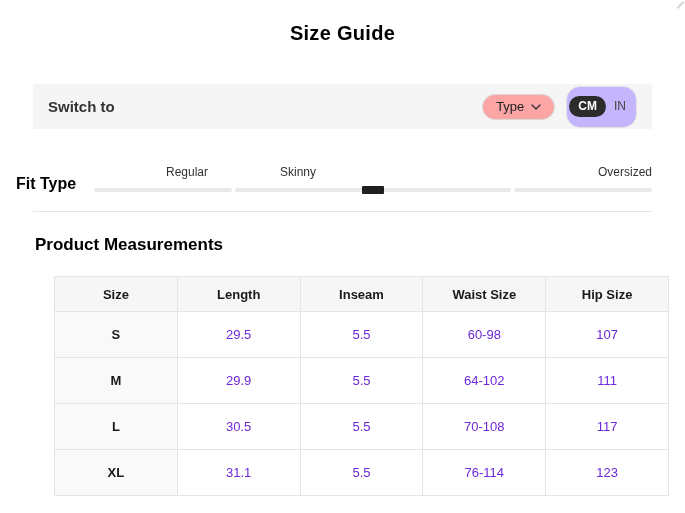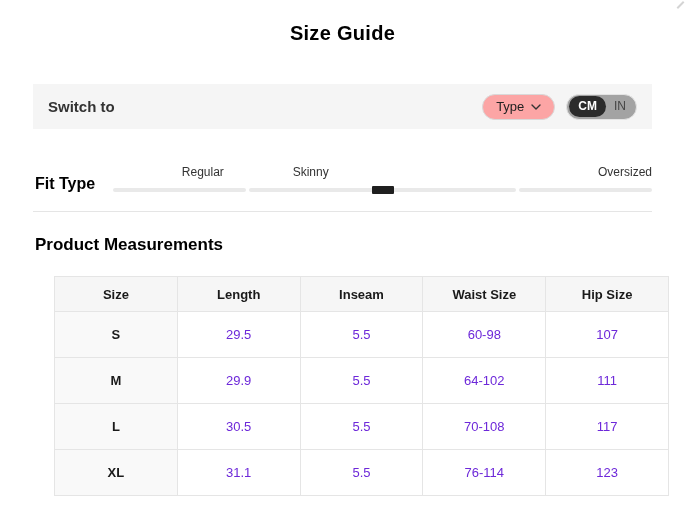--- a/index.html
+++ b/index.html
@@ -53,45 +53,45 @@
     height: 26px;
     padding: 0 13px;
     font-size: 13px;
     color: #222;
     cursor: pointer;
   }
   .type-btn svg { display: block; }
 
   .unit-toggle {
     display: inline-flex; align-items: center;
-    background: #a3a3a3;
+    background: #c4b5fd;
     border: 1px solid #e4e4e4;
     border-radius: 14px;
-    height: 26px;
+    height: 42px;
     padding: 2px;
     cursor: pointer;
   }
   .unit-option {
     font-size: 12px;
     color: #444;
     padding: 0 8px;
     height: 21px;
     line-height: 21px;
     border-radius: 11px;
   }
   .unit-option.selected {
     background: #2b2b2b;
     color: #fff;
     font-weight: 700;
     padding: 0 9px;
   }
 
   
   .fit-section {
-    margin: 36px 33px 0 35px;
+    margin: 36px 33px 0 16px;
     display: flex;
   }
   .fit-label {
     flex: none;
     width: 78px;
     font-size: 16px;
     font-weight: 700;
     color: #000;
     align-self: flex-end;
     line-height: 1;

